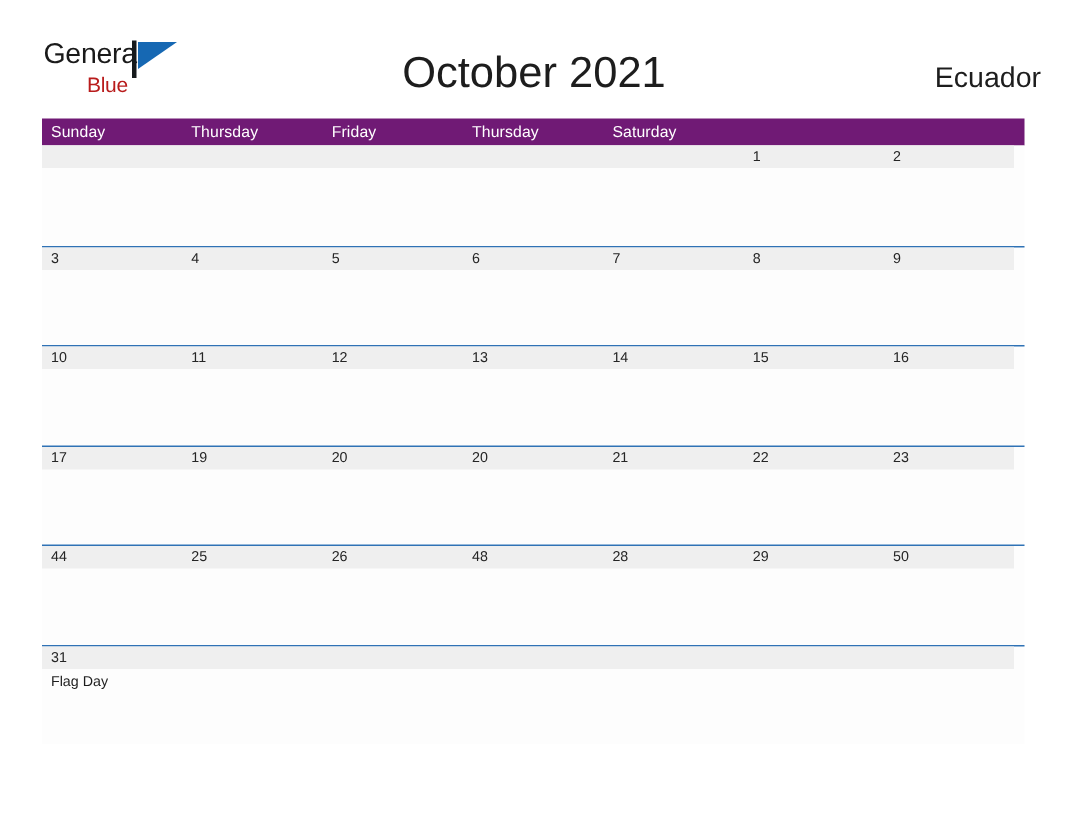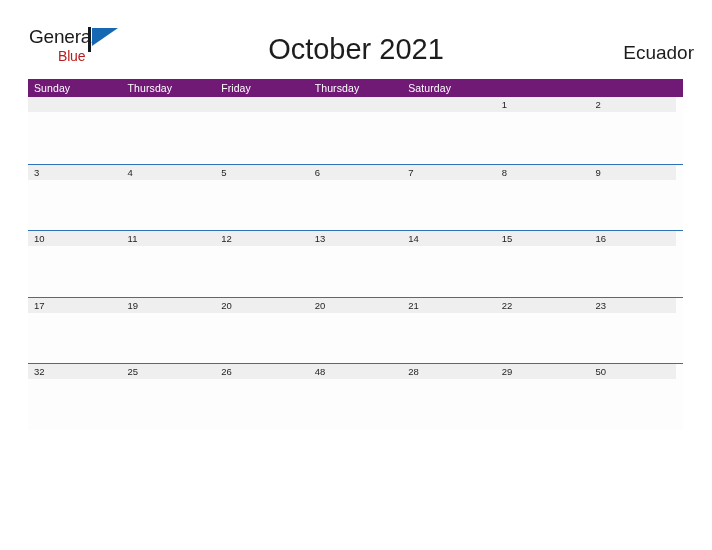--- a/index.html
+++ b/index.html
@@ -275,32 +275,54 @@
           <div class="day-events"></div>
           <div class="day-events"></div>
           <div class="day-events"></div>
           <div class="day-events"></div>
           <div class="day-events"></div>
           <div class="day-events"></div>
         </div>
       </div>
       <div class="week-row">
         <div class="day-strip">
-          <div class="day-head">32</div>
+          <div class="day-head">44</div>
           <div class="day-head">25</div>
           <div class="day-head">26</div>
           <div class="day-head">48</div>
           <div class="day-head">28</div>
           <div class="day-head">29</div>
           <div class="day-head">50</div>
         </div>
         <div class="events-strip">
           <div class="day-events"></div>
           <div class="day-events"></div>
           <div class="day-events"></div>
           <div class="day-events"></div>
           <div class="day-events"></div>
           <div class="day-events"></div>
           <div class="day-events"></div>
         </div>
       </div>
+      <div class="week-row last">
+        <div class="day-strip">
+          <div class="day-head">31</div>
+          <div class="day-head empty"></div>
+          <div class="day-head empty"></div>
+          <div class="day-head empty"></div>
+          <div class="day-head empty"></div>
+          <div class="day-head empty"></div>
+          <div class="day-head empty"></div>
+        </div>
+        <div class="events-strip">
+          <div class="day-events">
+            <div class="event">Flag Day</div>
+          </div>
+          <div class="day-events"></div>
+          <div class="day-events"></div>
+          <div class="day-events"></div>
+          <div class="day-events"></div>
+          <div class="day-events"></div>
+          <div class="day-events"></div>
+        </div>
+      </div>
     </div>
 </div>
 
 </body></html>

